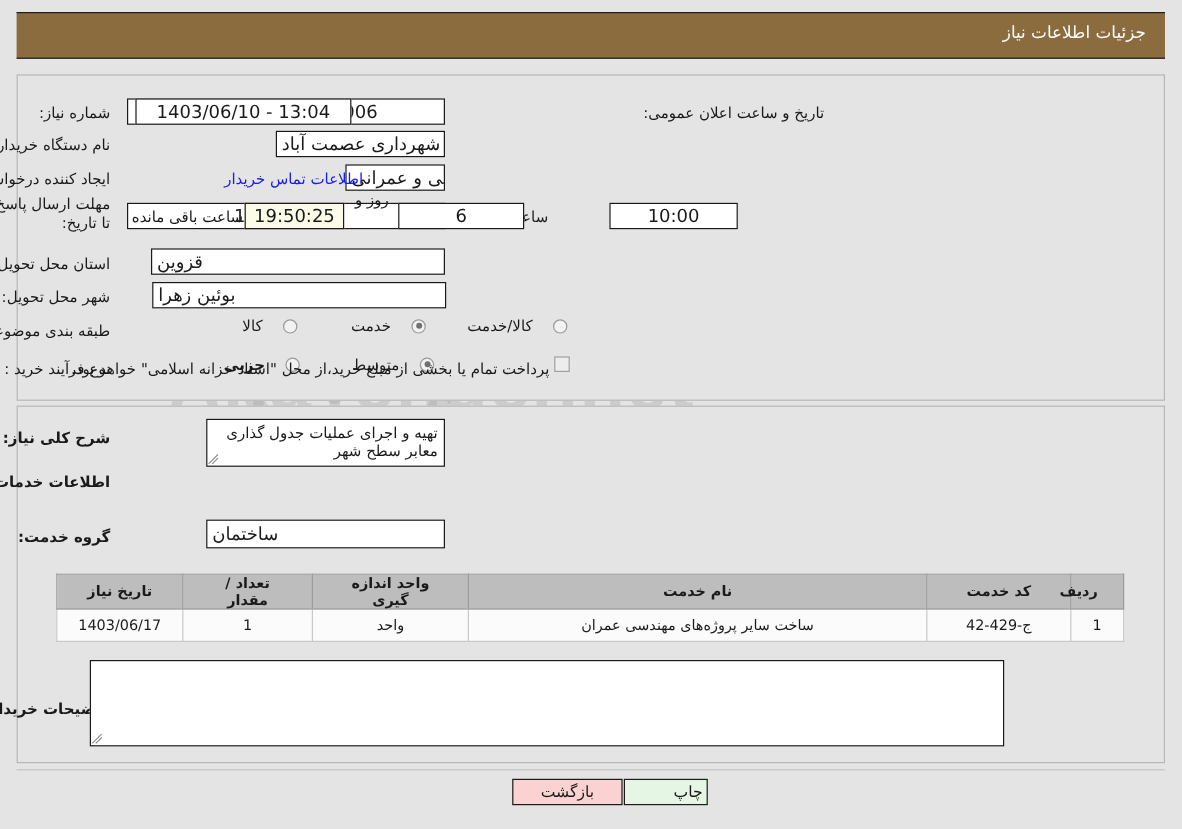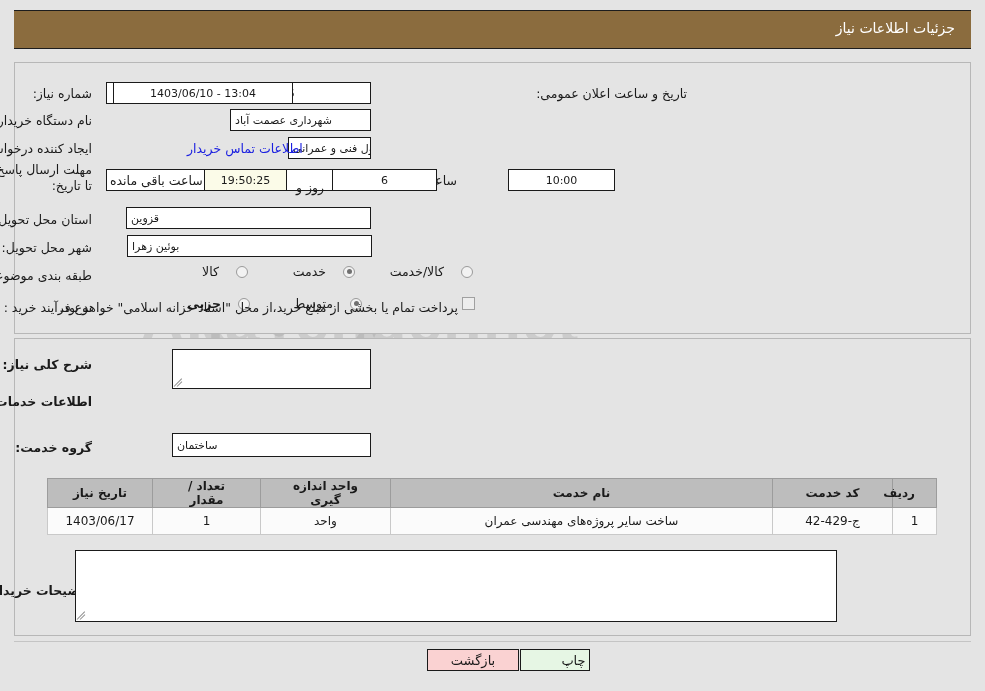--- a/index.html
+++ b/index.html
@@ -94,21 +94,21 @@
     z-index: 12;
   }
   .lbl.bold { font-weight: bold; }
   .lbl.two-line { white-space: normal; line-height: 16px; text-align: right; }
 
   .fld {
     position: absolute;
     background: #ffffff;
     border: 1px solid #1a1a1a;
     box-sizing: border-box;
-    font-size: 11px;
+    font-size: 15px;
     color: #1a1a1a;
     padding: 0 4px;
     display: flex;
     align-items: center;
     z-index: 12;
     overflow: hidden;
     white-space: nowrap;
   }
   .fld.right   { justify-content: flex-end; }
   .fld.num     { direction: ltr; justify-content: center; }
@@ -270,21 +270,21 @@
 
 <div class="lbl" style="right:893px; top:141px;">ایجاد کننده درخواست:</div>
 <div class="fld right" style="right:614px; top:137px; left:288px; height:22px;">رضا اسمعیلی مسئول خدمات شهری-مسئول فضای سبز-مسئول فنی و عمرانی</div>
 <div class="linktext" style="left:187px; top:141px;">اطلاعات تماس خریدار</div>
 
 <div class="lbl two-line" style="right:893px; top:162px; width:110px;">مهلت ارسال پاسخ: تا تاریخ:</div>
 <div class="fld num" style="right:614px; top:169px; width:265px; height:22px;">1403/06/17</div>
 <div class="lbl" style="right:528px; top:173px;">ساعت</div>
 <div class="fld num" style="right:370px; top:169px; width:107px; height:22px;">10:00</div>
 <div class="fld num" style="right:548px; top:169px; left:330px; width:105px; height:22px;">6</div>
-<div class="lbl" style="left:296px; top:180px;">روز و</div>
+<div class="lbl" style="left:296px; top:159px;">روز و</div>
 <div class="fld num cream" style="left:204px; top:169px; width:83px; height:22px;">19:50:25</div>
 <div class="lbl" style="left:110px; top:173px;">ساعت باقی مانده</div>
 
 <div class="lbl" style="right:893px; top:212px;">استان محل تحویل:</div>
 <div class="fld right" style="right:614px; top:207px; width:245px; height:22px;">قزوین</div>
 
 <div class="lbl" style="right:893px; top:240px;">شهر محل تحویل:</div>
 <div class="fld right" style="right:613px; top:235px; width:245px; height:22px;">بوئین زهرا</div>
 
 <div class="lbl" style="right:893px; top:268px;">طبقه بندی موضوعی:</div>
@@ -310,20 +310,21 @@
   <span class="radio-dot on"></span>
   <span>متوسط</span>
 </div>
 <div class="chk" style="right:510px; top:297px;"></div>
 <div class="lbl" style="right:527px; top:300px;">پرداخت تمام یا بخشی از مبلغ خرید،از محل "اسناد خزانه اسلامی" خواهد بود.</div>
 
 <div class="panel" id="panel-bottom"></div>
 
 <div class="lbl bold" style="right:893px; top:357px;">شرح کلی نیاز:</div>
 <div class="ta" style="right:614px; top:349px; left:172px; height:40px; text-align:right;">
+  <span>تهیه و اجرای عملیات جدول گذاری معابر سطح شهر</span>
   <span class="grip">
     <i style="width:11px; left:-1px; top:9px; transform:rotate(-45deg);"></i>
     <i style="width:7px; left:2px; top:9px; transform:rotate(-45deg);"></i>
   </span>
 </div>
 
 <div class="lbl bold" style="right:893px; top:394px;">اطلاعات خدمات مورد نیاز</div>
 
 <div class="lbl bold" style="right:893px; top:440px;">گروه خدمت:</div>
 <div class="fld right" style="right:614px; top:433px; left:172px; height:24px;">ساختمان</div>

